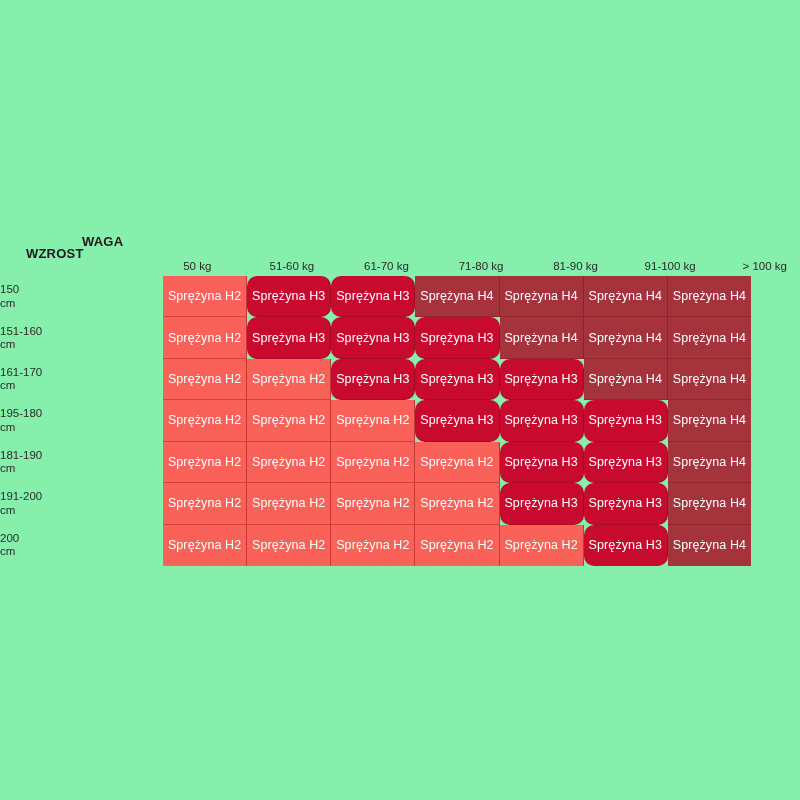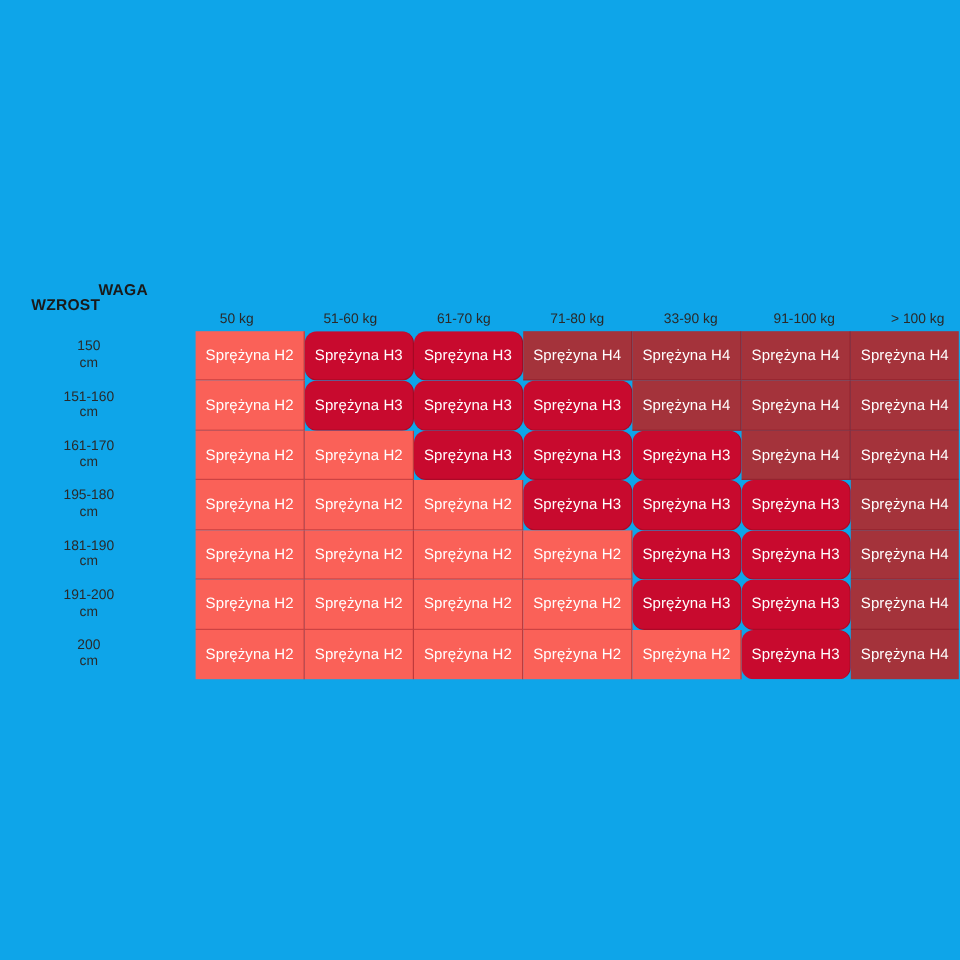--- a/index.html
+++ b/index.html
@@ -14,21 +14,21 @@
     -webkit-font-smoothing: antialiased;
     overflow: hidden;
   }
 
   #matrix-root {
     position: absolute;
     left: 0;
     top: 0;
     width: 800px;
     height: 800px;
-    background: #0ea5e9;
+    background: #86efac;
   }
 
   
   .axis-label {
     position: absolute;
     font-weight: bold;
     color: #1a1a1a;
     letter-spacing: 0.2px;
     white-space: nowrap;
   }
@@ -67,36 +67,36 @@
   #row-header-col {
     position: absolute;
     left: 0px;
     top: 276px;
     width: 160px;
   }
   .row-header {
     height: 41.4px;
     display: flex;
     flex-direction: column;
-    align-items: center;
+    align-items: flex-start;
     justify-content: center;
     padding-right: 12px;
     box-sizing: border-box;
     font-size: 11.5px;
     color: #2a2a2a;
     line-height: 13.5px;
     white-space: nowrap;
   }
 
   
   #grid {
     position: absolute;
     left: 163px;
     top: 276px;
-    width: 636px;
+    width: 588px;
     height: 290px;
     display: flex;
     flex-direction: column;
   }
   .grid-row {
     flex: 1 1 0;
     display: flex;
   }
   .cell {
     flex: 1 1 0;
@@ -125,21 +125,21 @@
 
   <div class="axis-label" id="waga-label">WAGA</div>
 
   <div class="axis-label" id="wzrost-label">WZROST</div>
 
   <div id="col-header-row">
       <div class="col-header">50 kg</div>
       <div class="col-header">51-60 kg</div>
       <div class="col-header">61-70 kg</div>
       <div class="col-header">71-80 kg</div>
-      <div class="col-header">33-90 kg</div>
+      <div class="col-header">81-90 kg</div>
       <div class="col-header">91-100 kg</div>
       <div class="col-header">&gt; 100 kg</div>
     </div>
 
   <div id="row-header-col">
       <div class="row-header">
         <span>150</span>
         <span>cm</span>
       </div>
       <div class="row-header">

